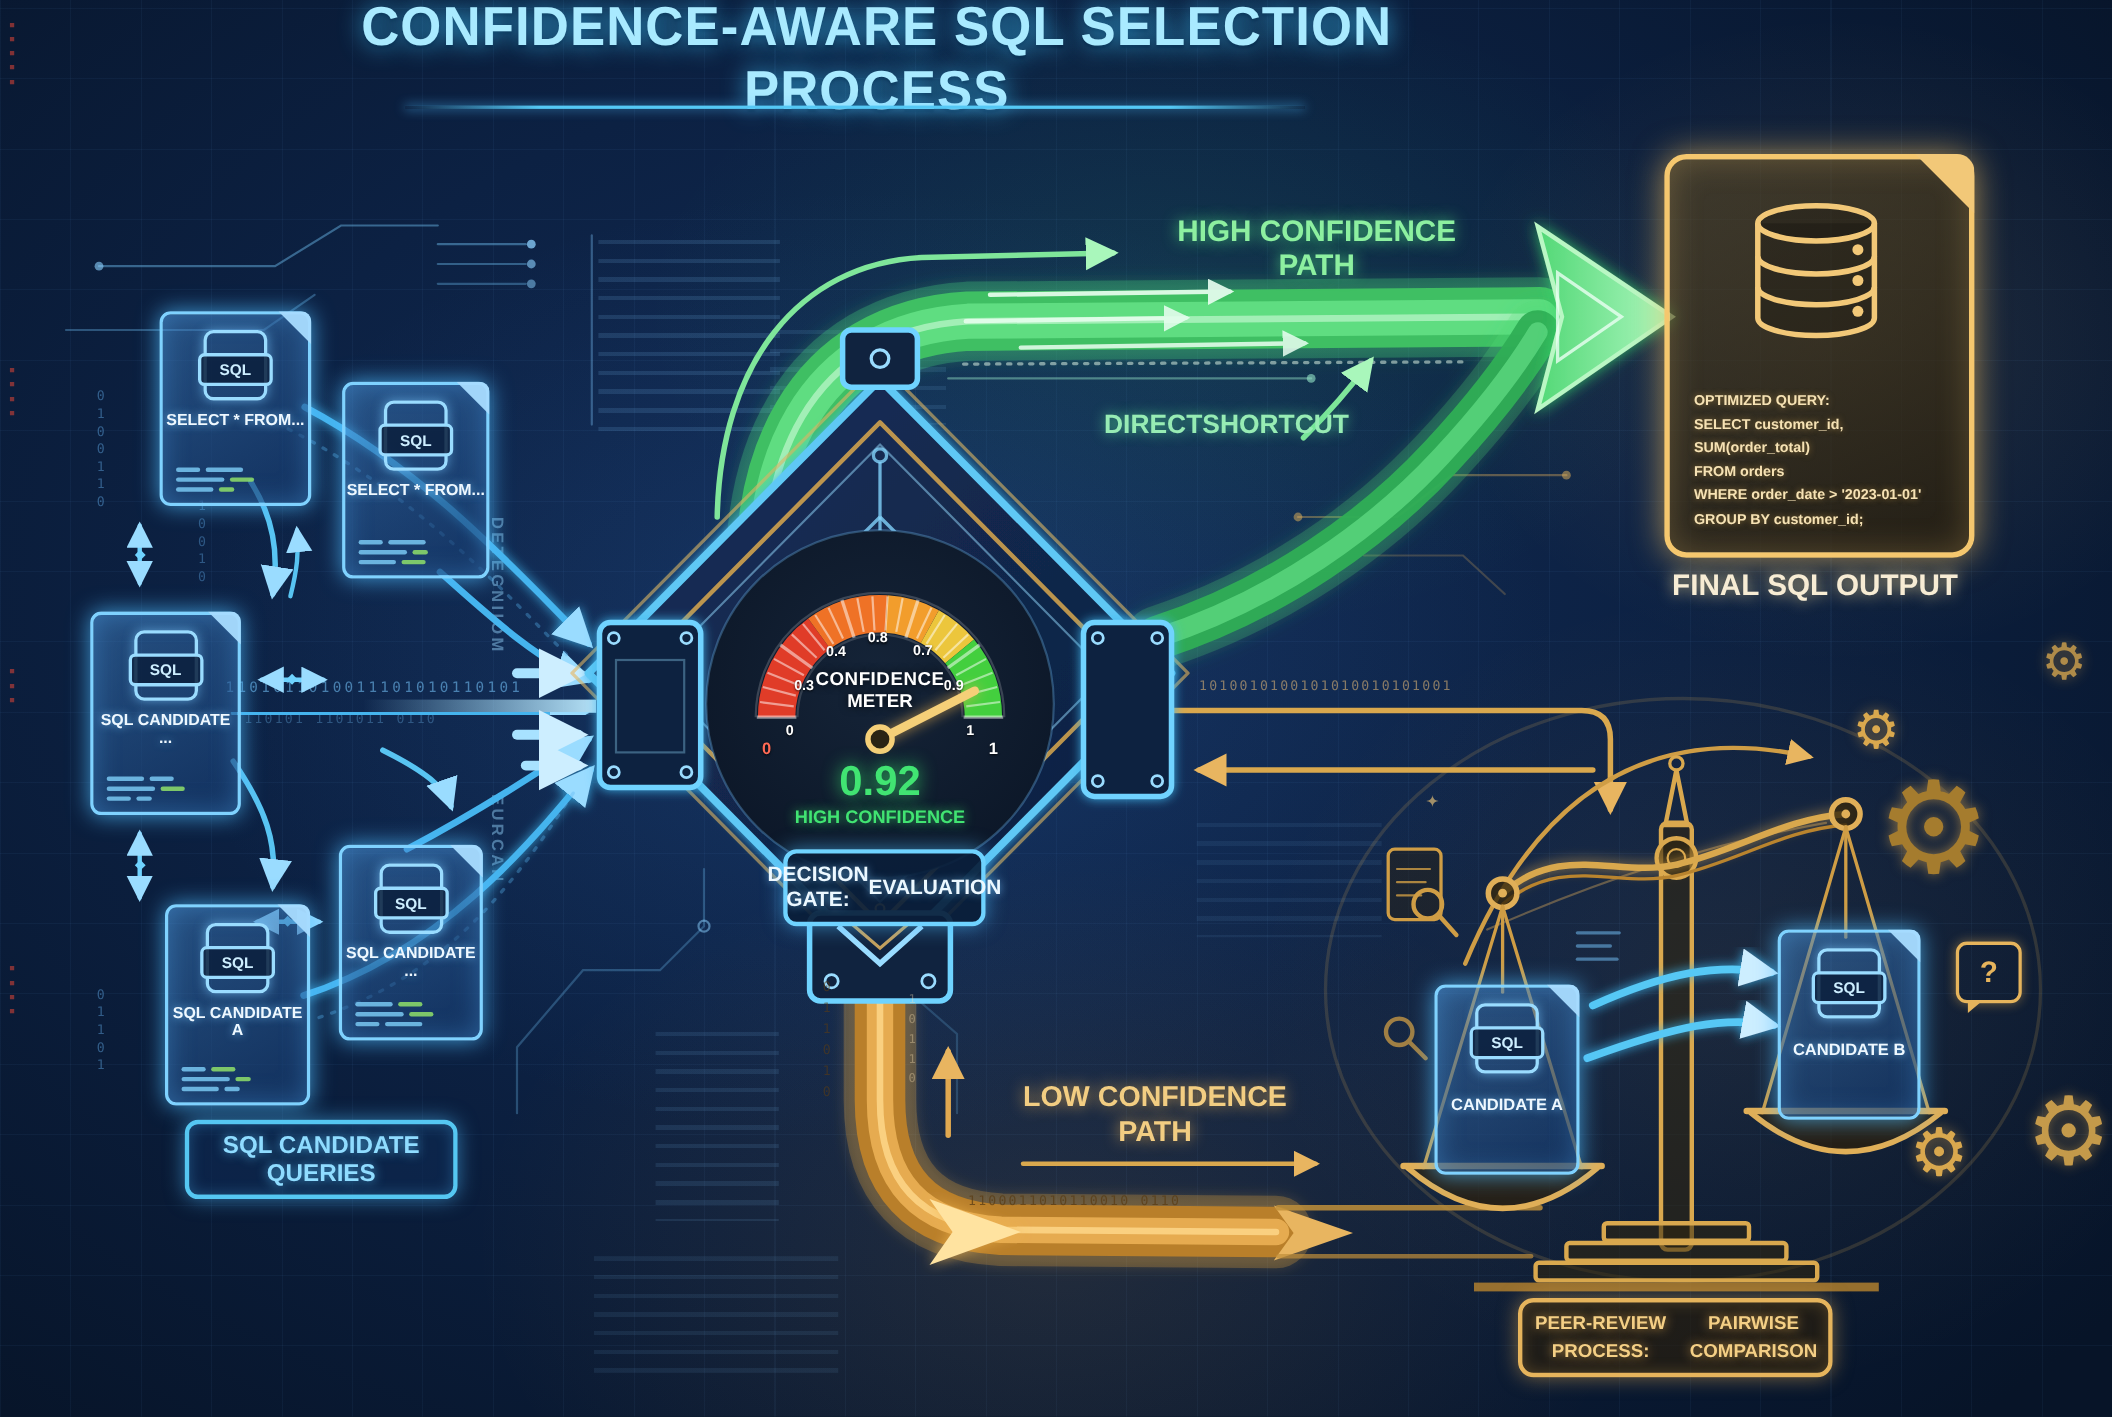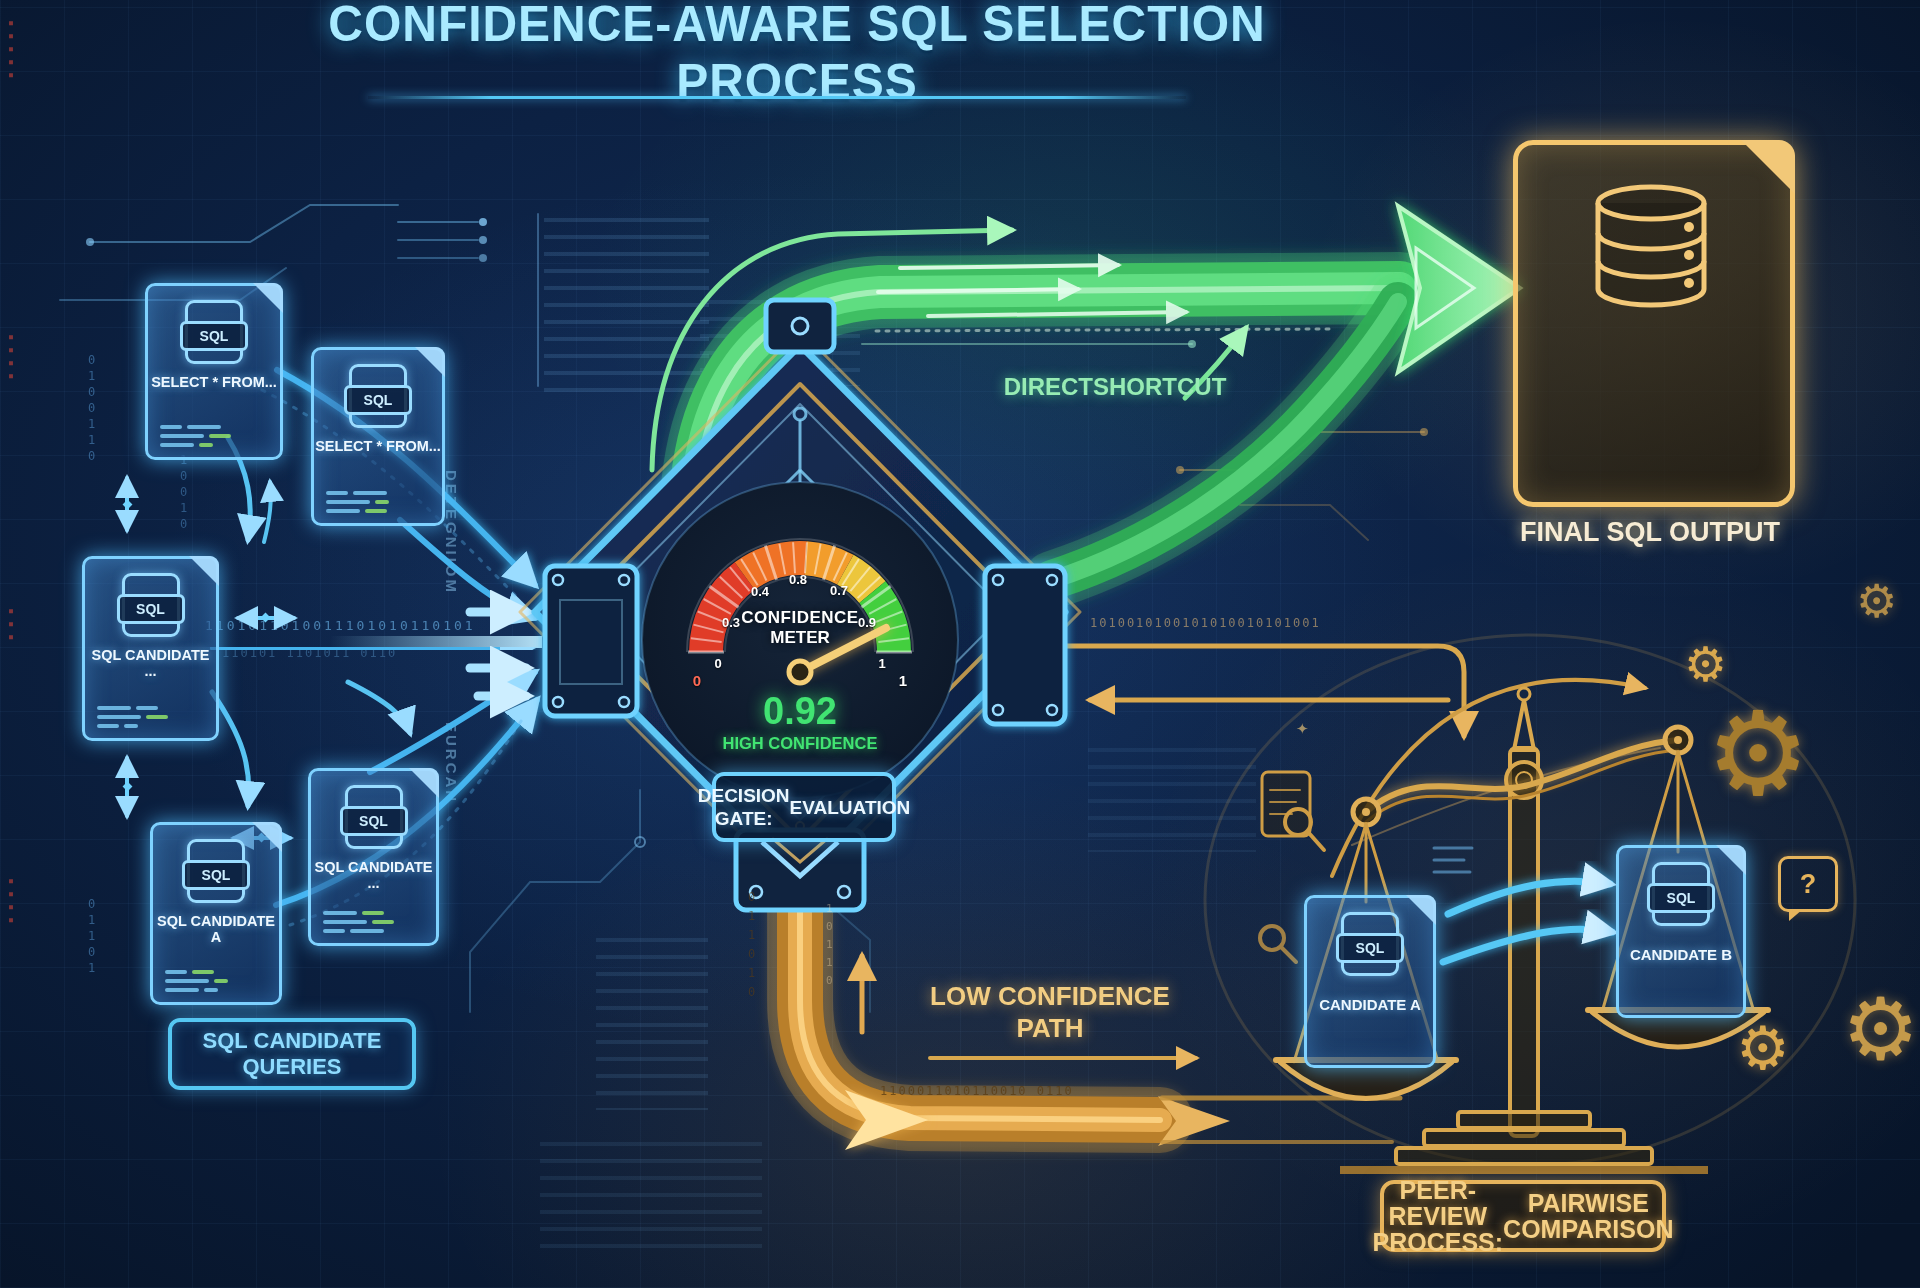--- a/index.html
+++ b/index.html
@@ -49,21 +49,21 @@
   .d5{left:308px;top:768px;width:125px;height:172px;}
   
   .lblbox{position:absolute;z-index:3;border-radius:12px;display:flex;flex-direction:row;align-items:center;justify-content:center;text-align:center;font-weight:bold;}
   .qbox{left:168px;top:1018px;width:240px;height:64px;border:4px solid #55c7f2;background:rgba(14,42,84,.6);
     box-shadow:0 0 18px rgba(80,190,255,.55), inset 0 0 14px rgba(80,190,255,.3);
     color:#8fdcff;font-size:22px;line-height:26px;text-shadow:0 0 10px rgba(90,200,255,.8);}
   .dbox{left:712px;top:772px;width:176px;height:62px;border:4px solid #6fd3ff;background:rgba(10,30,58,.92);
     box-shadow:0 0 18px rgba(80,190,255,.6);color:#ecf8ff;font-size:19px;line-height:23px;text-shadow:0 0 8px rgba(120,200,255,.7);}
   .pbox{left:1380px;top:1180px;width:278px;height:64px;border:4px solid #e6b45c;background:rgba(44,30,10,.62);
     border-radius:14px;box-shadow:0 0 18px rgba(240,180,80,.5), inset 0 0 14px rgba(240,180,80,.25);
-    color:#f4cf85;font-size:25px;line-height:26px;text-shadow:0 0 10px rgba(240,180,80,.8);}
+    color:#f4cf85;font-size:17px;line-height:26px;text-shadow:0 0 10px rgba(240,180,80,.8);}
   
   .highlbl{left:1032px;top:208px;width:330px;height:36px;font-size:27px;font-weight:bold;color:#8df0a0;
     text-shadow:0 0 14px rgba(80,230,130,.9);}
   .shortlbl{left:1040px;top:354px;width:150px;height:66px;font-size:24px;line-height:30px;font-weight:bold;color:#97ecb4;
     text-shadow:0 0 12px rgba(90,230,150,.8);flex-direction:row;}
   .lowlbl{left:918px;top:978px;width:264px;height:68px;font-size:26px;line-height:32px;font-weight:bold;color:#f2cd82;
     text-shadow:0 0 14px rgba(240,180,80,.8);flex-direction:column;}
   
   .gt{position:absolute;z-index:3;font-weight:bold;color:#fff;text-align:center;}
   .gtitle1{left:718px;top:608px;width:164px;font-size:17px;letter-spacing:.5px;text-shadow:0 0 8px rgba(0,0,0,.8);}
@@ -488,20 +488,21 @@
 <div class="tick" style="left:703px;top:656px;">0</div>
 <div class="tick" style="left:867px;top:656px;">1</div>
 <div class="tick" style="left:682px;top:672px;color:#ff6a55;font-size:15px;">0</div>
 <div class="tick" style="left:888px;top:672px;font-size:15px;">1</div>
 
 <div class="lblbox dbox">
   <div>DECISION GATE:</div>
   <div>EVALUATION</div>
 </div>
 
+<div class="txt ctr highlbl">HIGH CONFIDENCE PATH</div>
 <div class="txt ctr shortlbl">
   <div>DIRECT</div>
   <div>SHORTCUT</div>
 </div>
 <div class="txt ctr lowlbl">
   <div>LOW CONFIDENCE</div>
   <div>PATH</div>
 </div>
 
 <div class="outcard">
@@ -510,20 +511,27 @@
     <g fill="rgba(0,0,0,.2)" stroke="#f2c878" stroke-width="5">
       <path d="M 12 22 L 12 108 A 53 16 0 0 0 118 108 L 118 22"></path>
       <ellipse cx="65" cy="22" rx="53" ry="16"></ellipse>
       <path d="M 12 52 A 53 16 0 0 0 118 52" fill="none"></path>
       <path d="M 12 80 A 53 16 0 0 0 118 80" fill="none"></path>
     </g>
     <circle cx="103" cy="46" r="5" fill="#f2c878"></circle>
         <circle cx="103" cy="74" r="5" fill="#f2c878"></circle>
         <circle cx="103" cy="102" r="5" fill="#f2c878"></circle>
   </svg>
+  <div class="outlines">
+    <div>OPTIMIZED QUERY:</div>
+    <div>SELECT customer_id, SUM(order_total)</div>
+    <div>FROM orders</div>
+    <div>WHERE order_date &gt; '2023-01-01'</div>
+    <div>GROUP BY customer_id;</div>
+  </div>
 </div>
 <div class="txt ctr outcap">FINAL SQL OUTPUT</div>
 
 <div class="lblbox pbox">
   <div>PEER-REVIEW PROCESS:</div>
   <div>PAIRWISE COMPARISON</div>
 </div>
 <div class="doc pa">
   <div class="fold"></div>
   <div class="badge">

